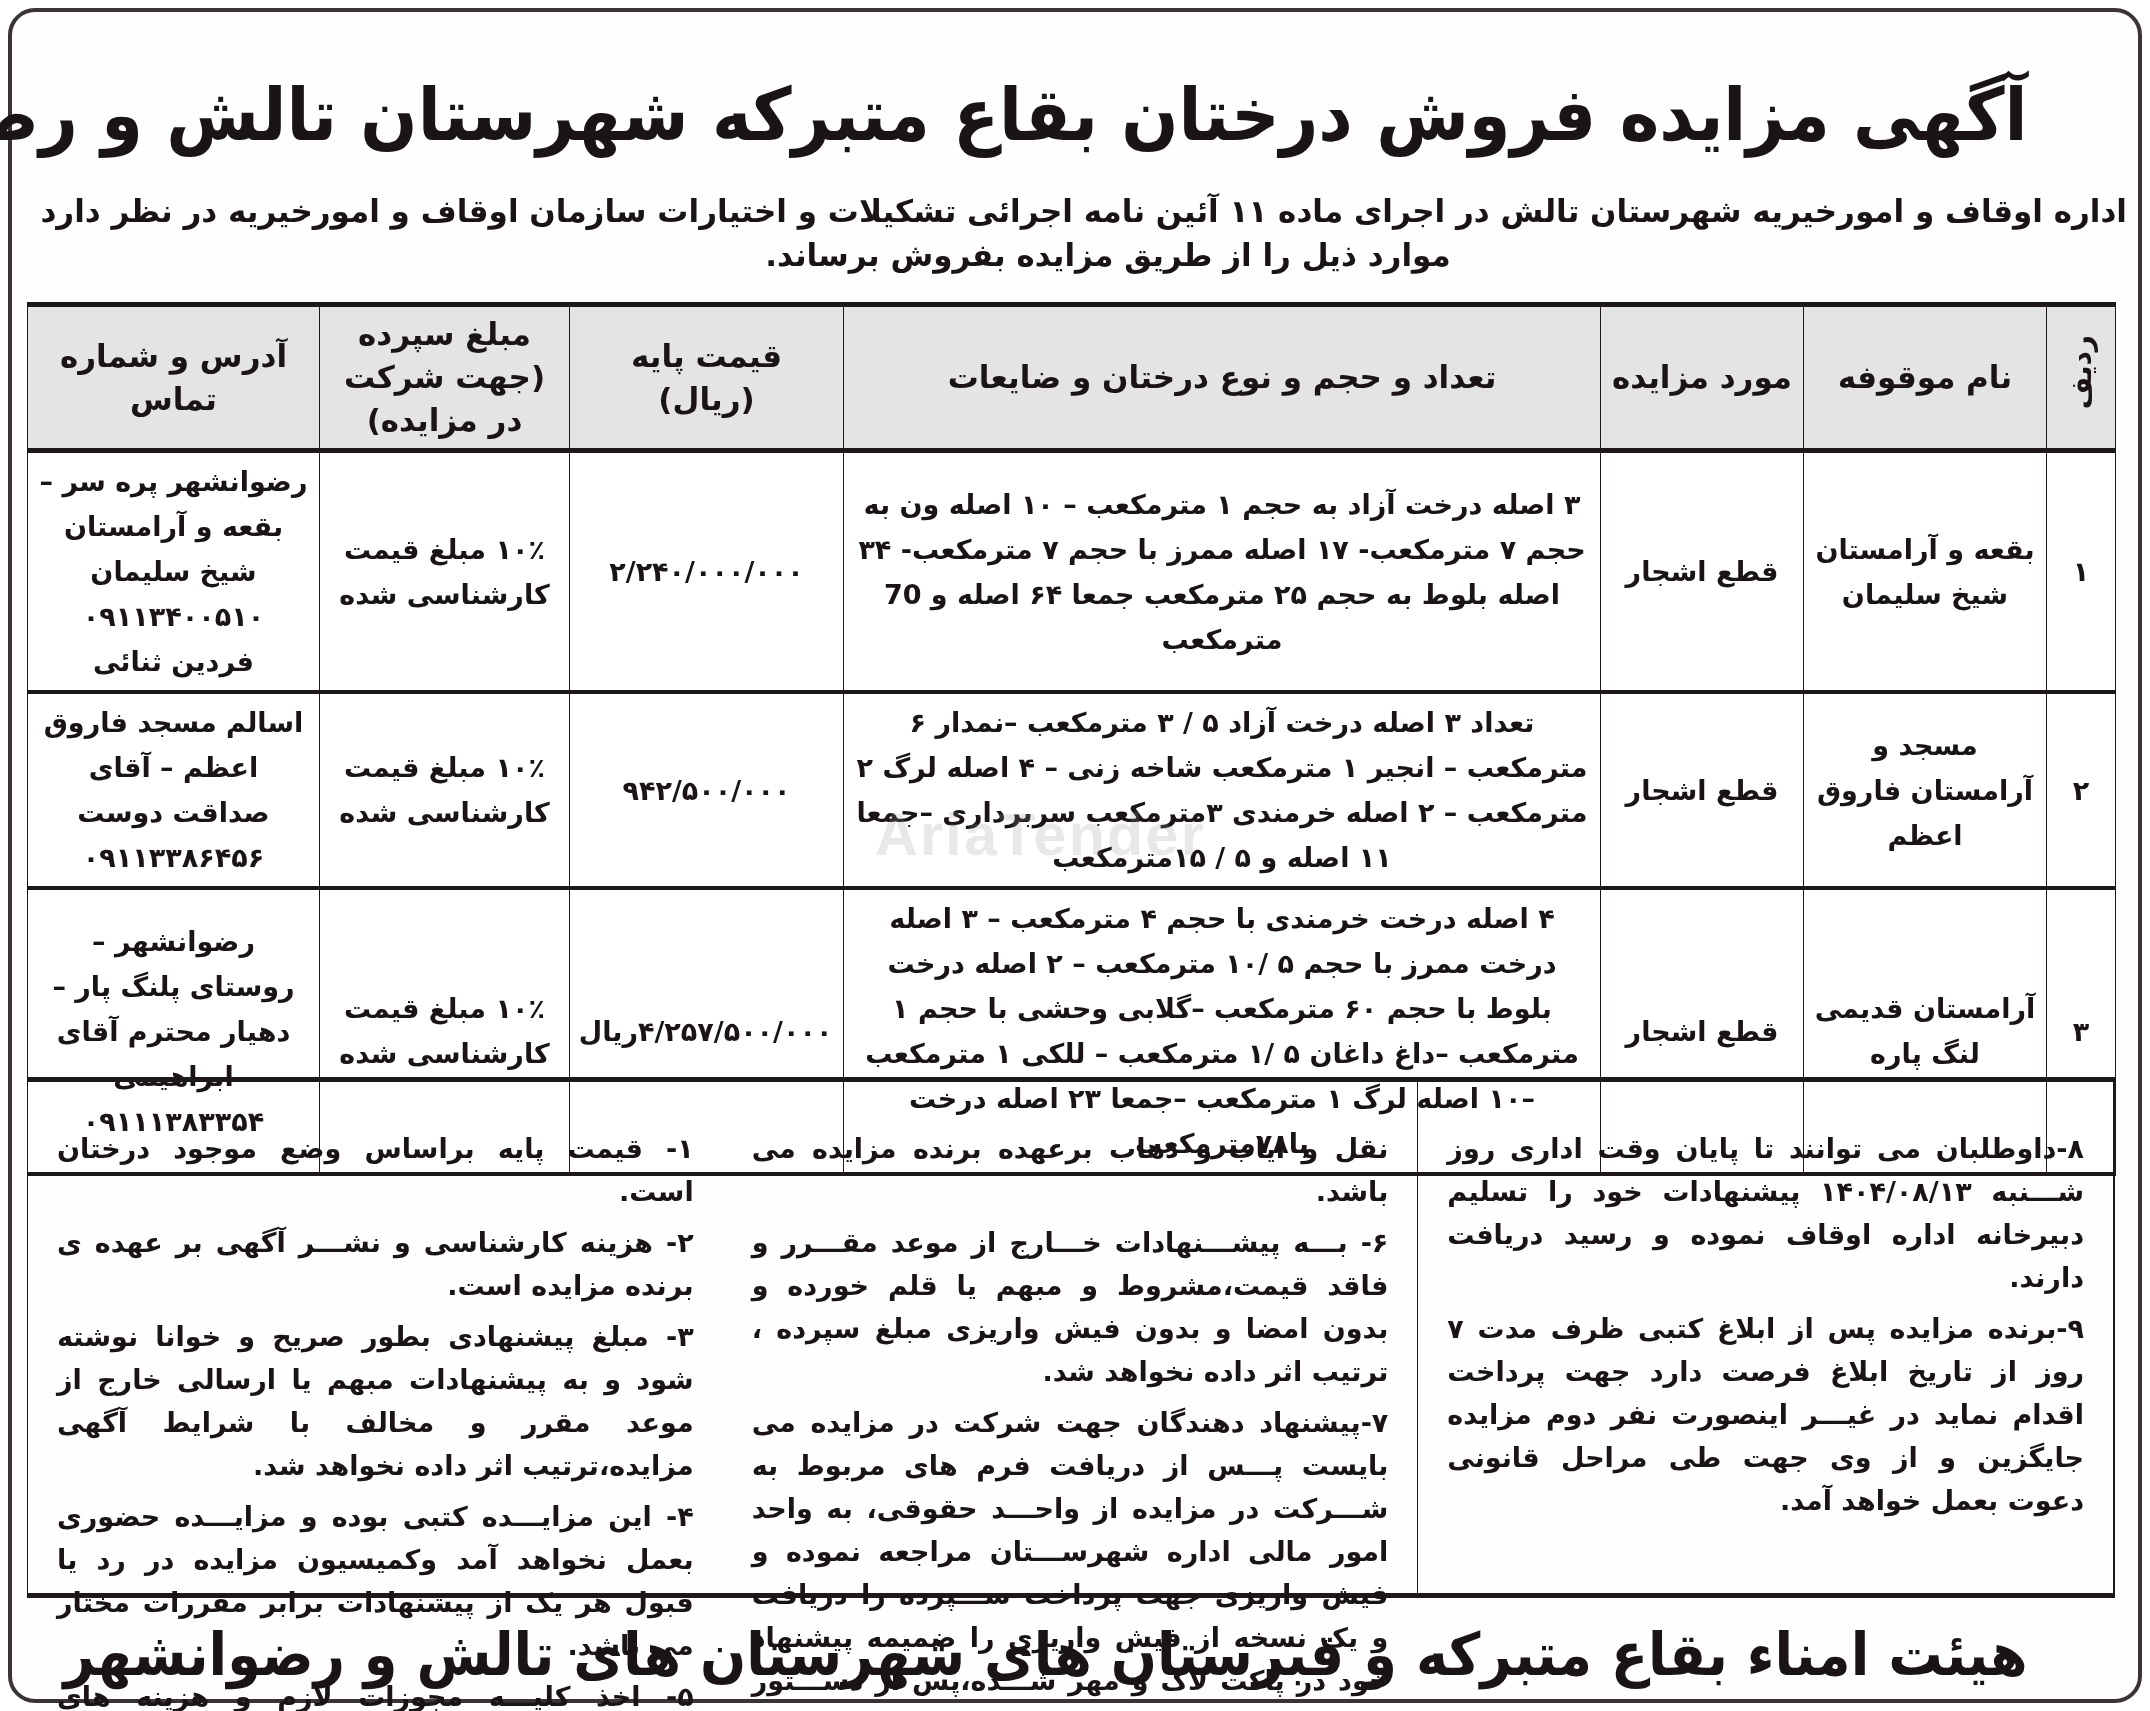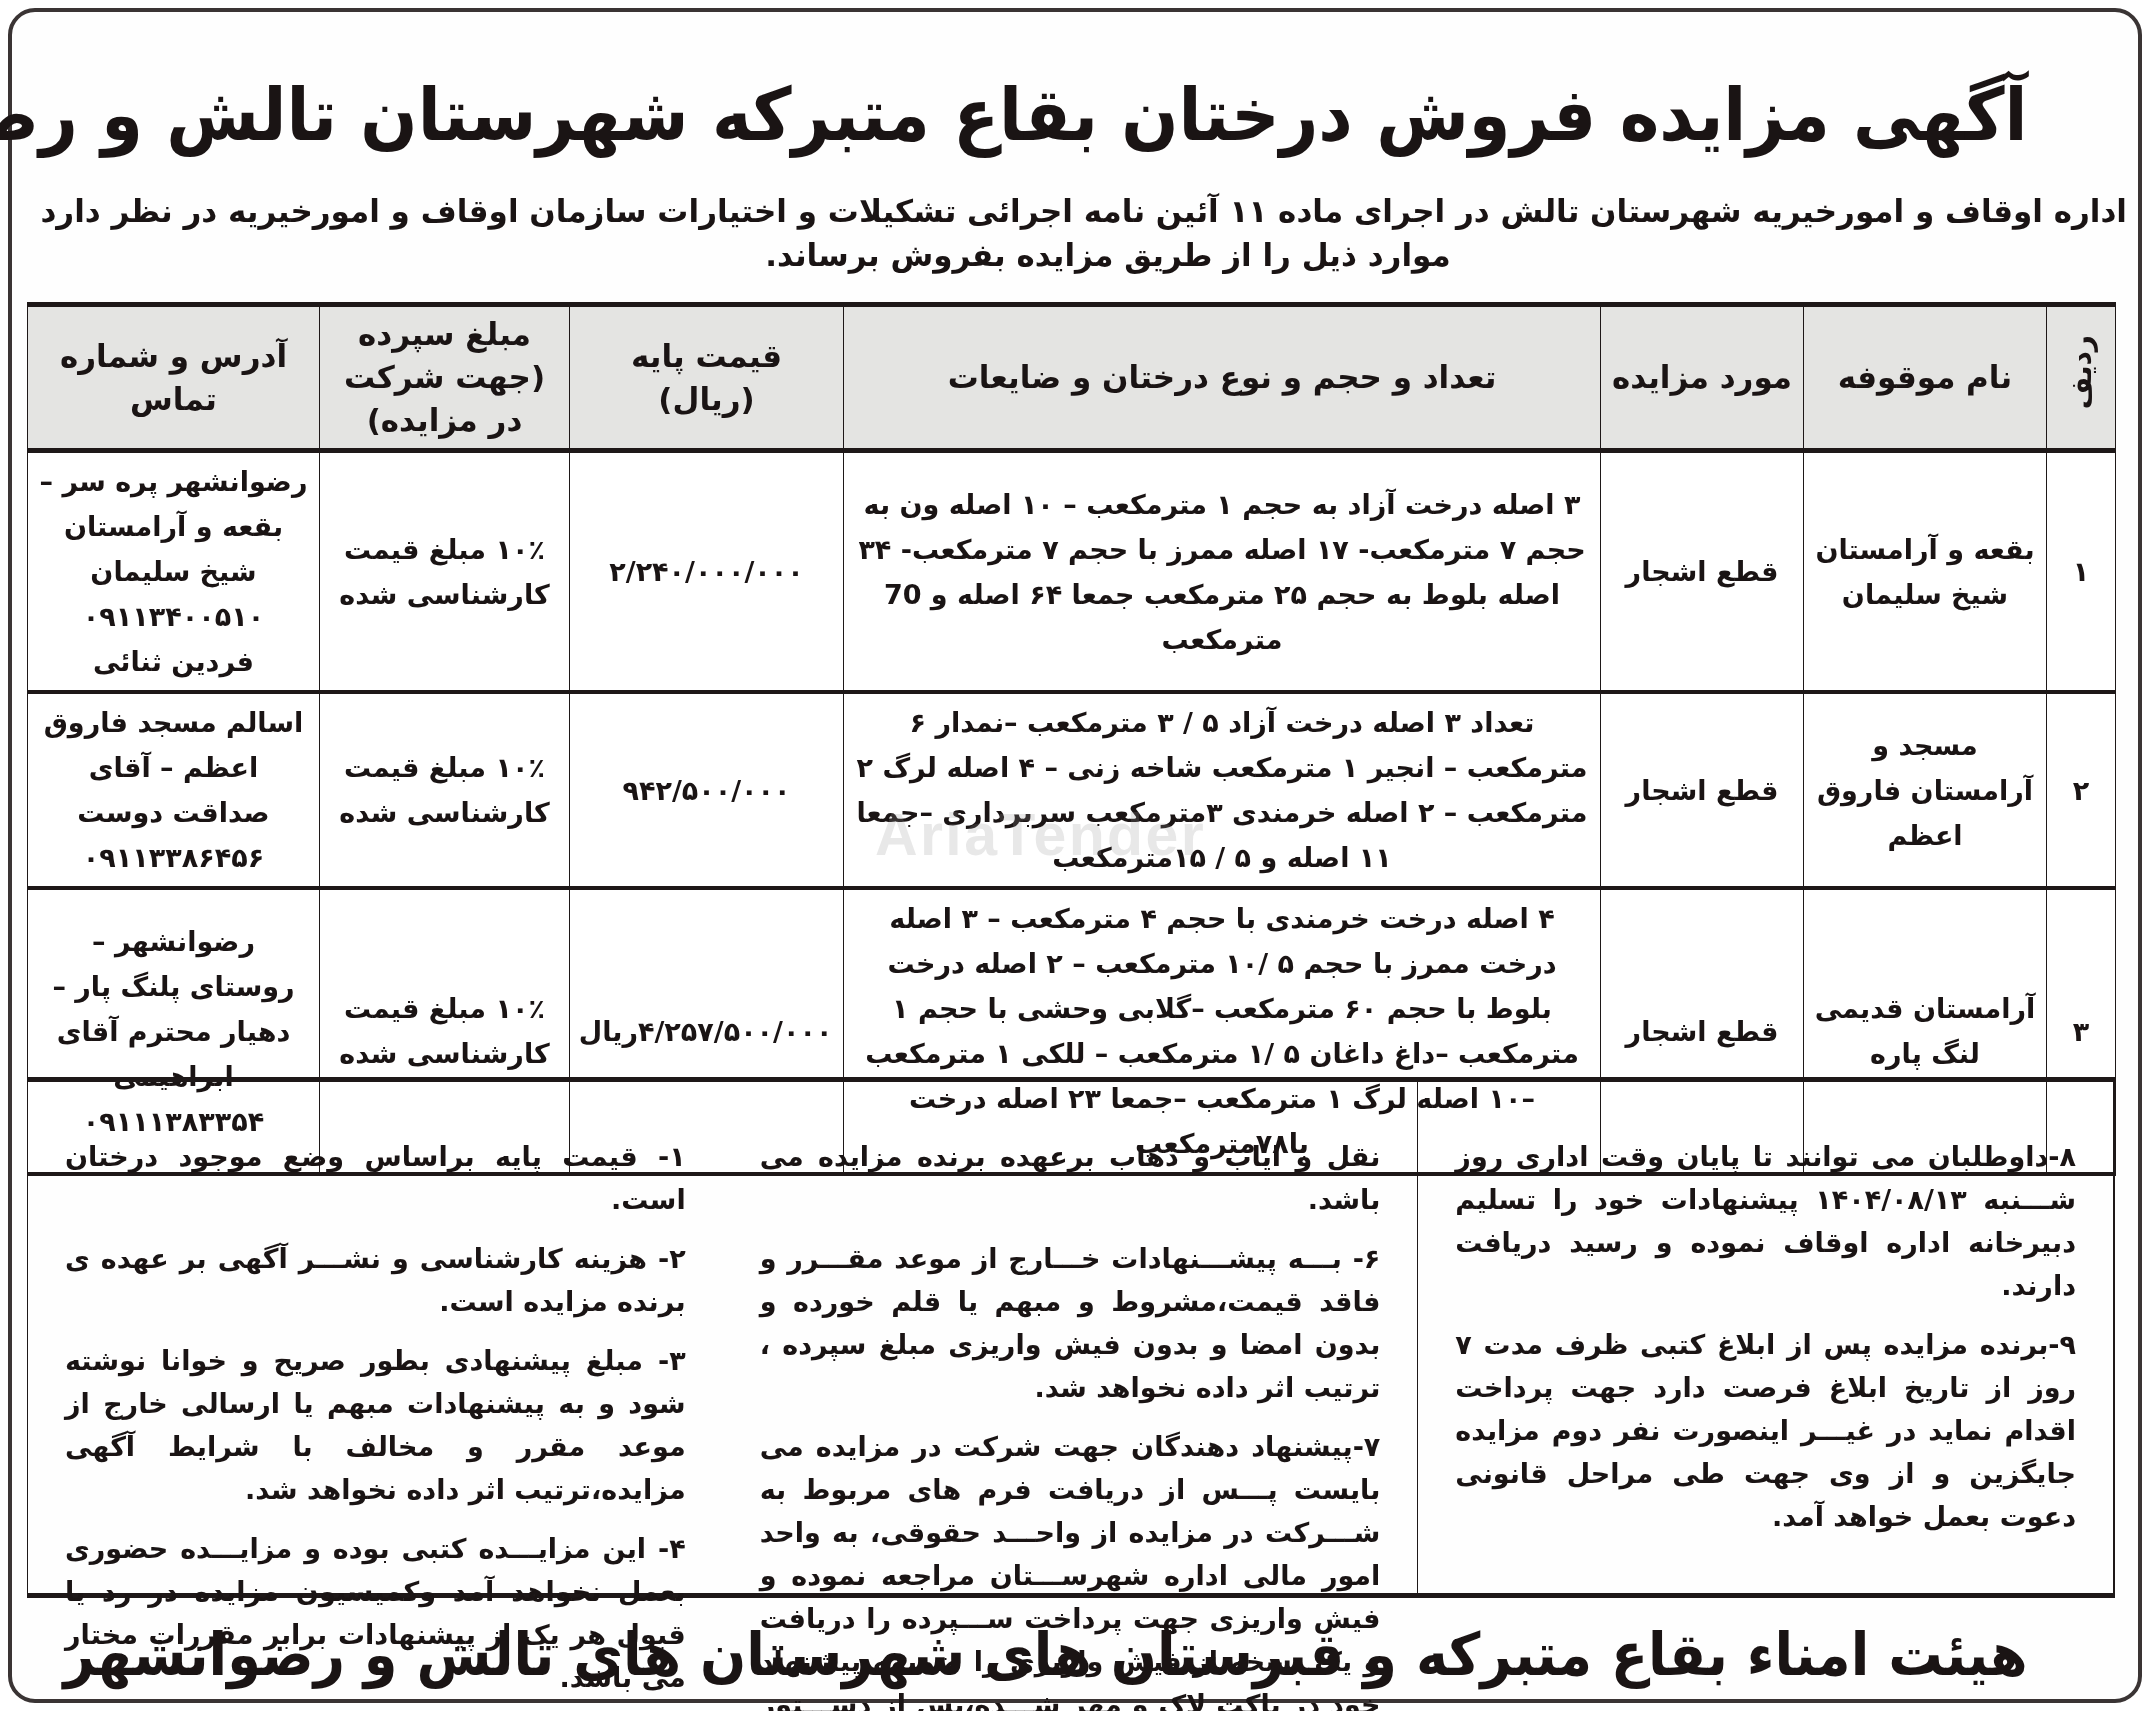--- a/index.html
+++ b/index.html
@@ -85,21 +85,21 @@
   .terms .col {
     flex: 1 1 0;
     padding: 37px 21px 12px 21px;
     font-weight: bold;
     font-size: 27px;
     line-height: 43px;
     text-align: justify;
     text-align-last: right;
   }
   .terms .col + .col { border-right: 1.8px solid #1e1818; }
-  .terms .col p { margin: 16px; }
+  .terms .col p { margin: 8px; }
   .footer-title {
     position: absolute;
     left: 195px; right: 47px; top: 1604px; height: 101px;
     direction: rtl;
     text-align: center;
     font-weight: bold;
     font-size: 59px;
     line-height: 101px;
     white-space: nowrap;
     transform: scaleX(0.92);

